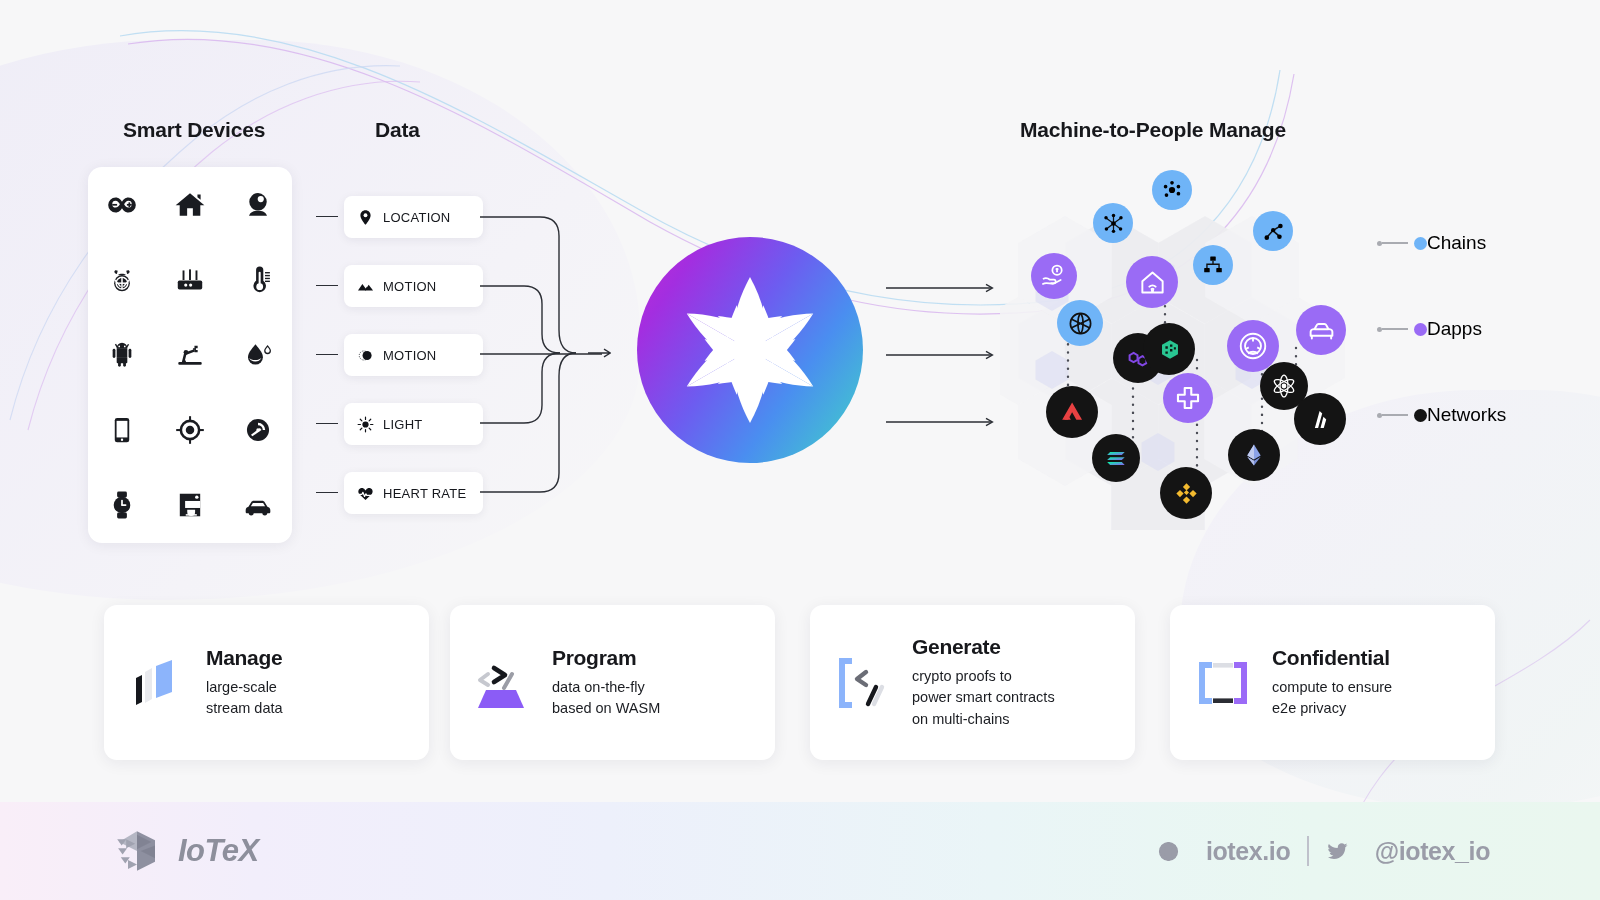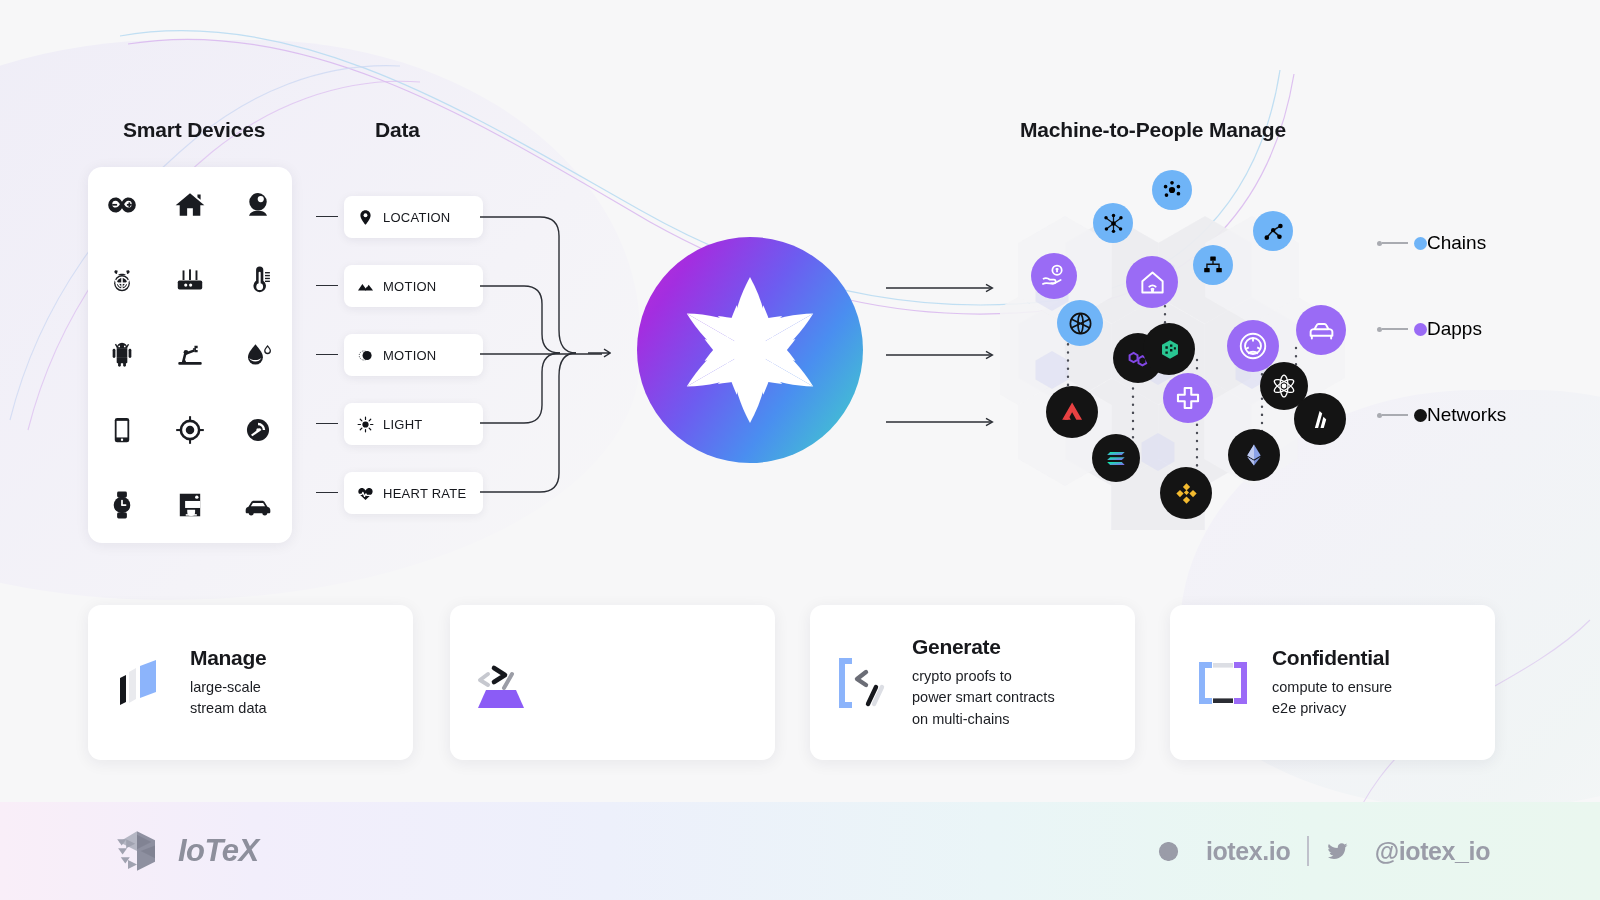--- a/index.html
+++ b/index.html
@@ -667,21 +667,21 @@
     <span class="lg-dot" style="background:#9a6bf5"></span>
     <span class="lg-text">Dapps</span>
   </div>
   <div class="legend-row" style="left:1377px; top:404px;">
     <span class="lg-tick"></span>
     <span class="lg-line"></span>
     <span class="lg-dot" style="background:#141414"></span>
     <span class="lg-text">Networks</span>
   </div>
 
-  <div class="card" style="left:88px; width:325px;">
+  <div class="card" style="left:104px; width:325px;">
     <span class="card-ico">
         <svg viewBox="0 0 62 62">
       <polygon points="10,26 16,23 16,50 10,53" fill="#16181d"></polygon>
       <polygon points="19,20 26,16 26,47 19,51" fill="#e9eaee"></polygon>
       <polygon points="30,14 46,8 46,40 30,46" fill="#8cb4fb"></polygon>
     </svg>
       </span>
     <div>
       <div class="card-title">Manage</div>
       <div class="card-desc">large-scale
@@ -691,20 +691,25 @@
 
   <div class="card" style="left:450px; width:325px;">
     <span class="card-ico">
         <svg viewBox="0 0 62 62">
       <path d="M16 22 L8 28 L16 33" fill="none" stroke="#c6c8cf" stroke-width="4" stroke-linecap="round" stroke-linejoin="round"></path>
       <path d="M22 16 L33 23 L22 30" fill="none" stroke="#16181d" stroke-width="4.6" stroke-linecap="round" stroke-linejoin="round"></path>
       <path d="M40 22 L32 36" fill="none" stroke="#9b9da6" stroke-width="4" stroke-linecap="round"></path>
       <polygon points="14,38 44,38 52,56 6,56" fill="#8b5cf6"></polygon>
     </svg>
       </span>
+    <div>
+      <div class="card-title">Program</div>
+      <div class="card-desc">data on-the-fly
+based on WASM</div>
+    </div>
   </div>
 
   <div class="card" style="left:810px; width:325px;">
     <span class="card-ico">
         <svg viewBox="0 0 62 62">
       <path d="M20 9 H10 V53 H20" fill="none" stroke="#8cb4fb" stroke-width="6" stroke-linejoin="miter"></path>
       <path d="M34 20 L25 27 L34 33" fill="none" stroke="#6b6d76" stroke-width="4.4" stroke-linecap="round" stroke-linejoin="round"></path>
       <path d="M44 35 L36 52" fill="none" stroke="#16181d" stroke-width="4.4" stroke-linecap="round"></path>
       <path d="M50 35 L42 52" fill="none" stroke="#dcdee4" stroke-width="4.4" stroke-linecap="round"></path>
     </svg>

